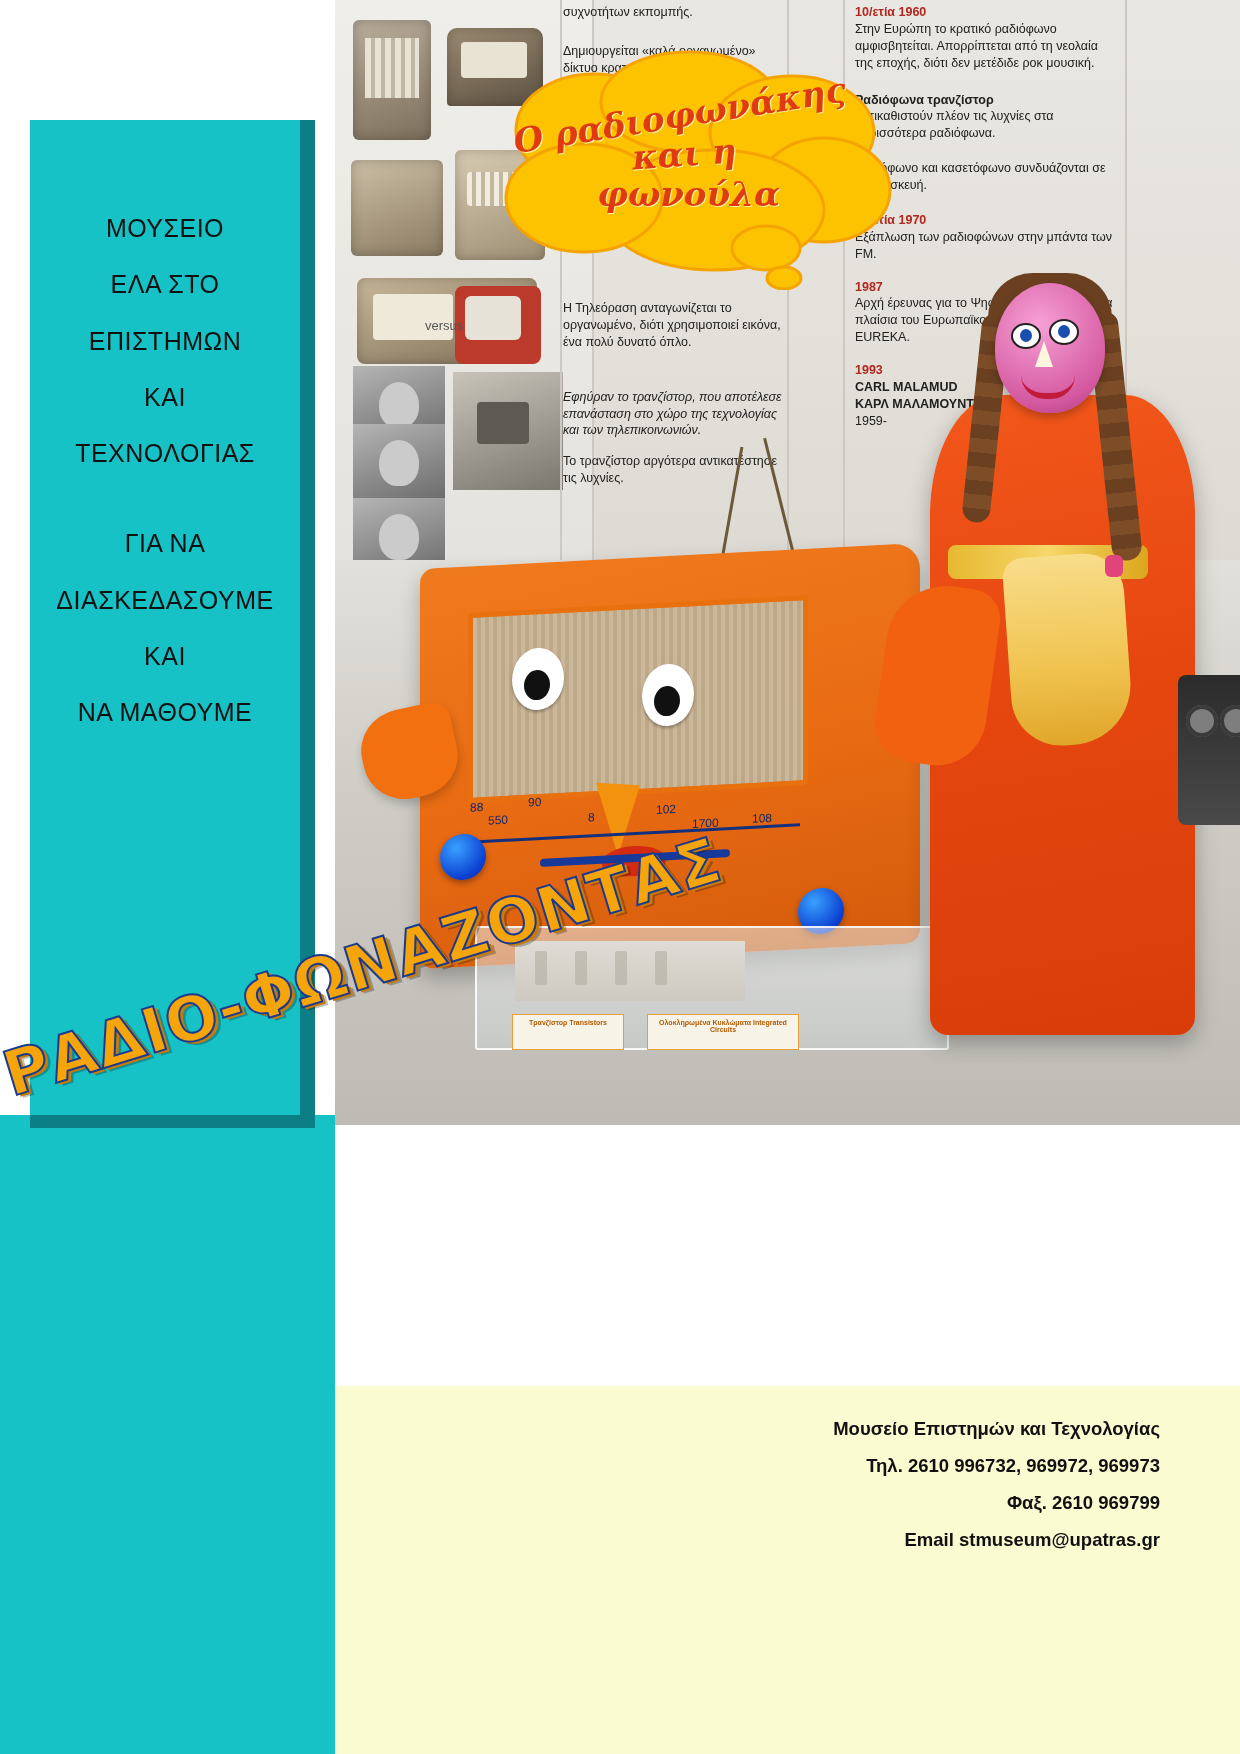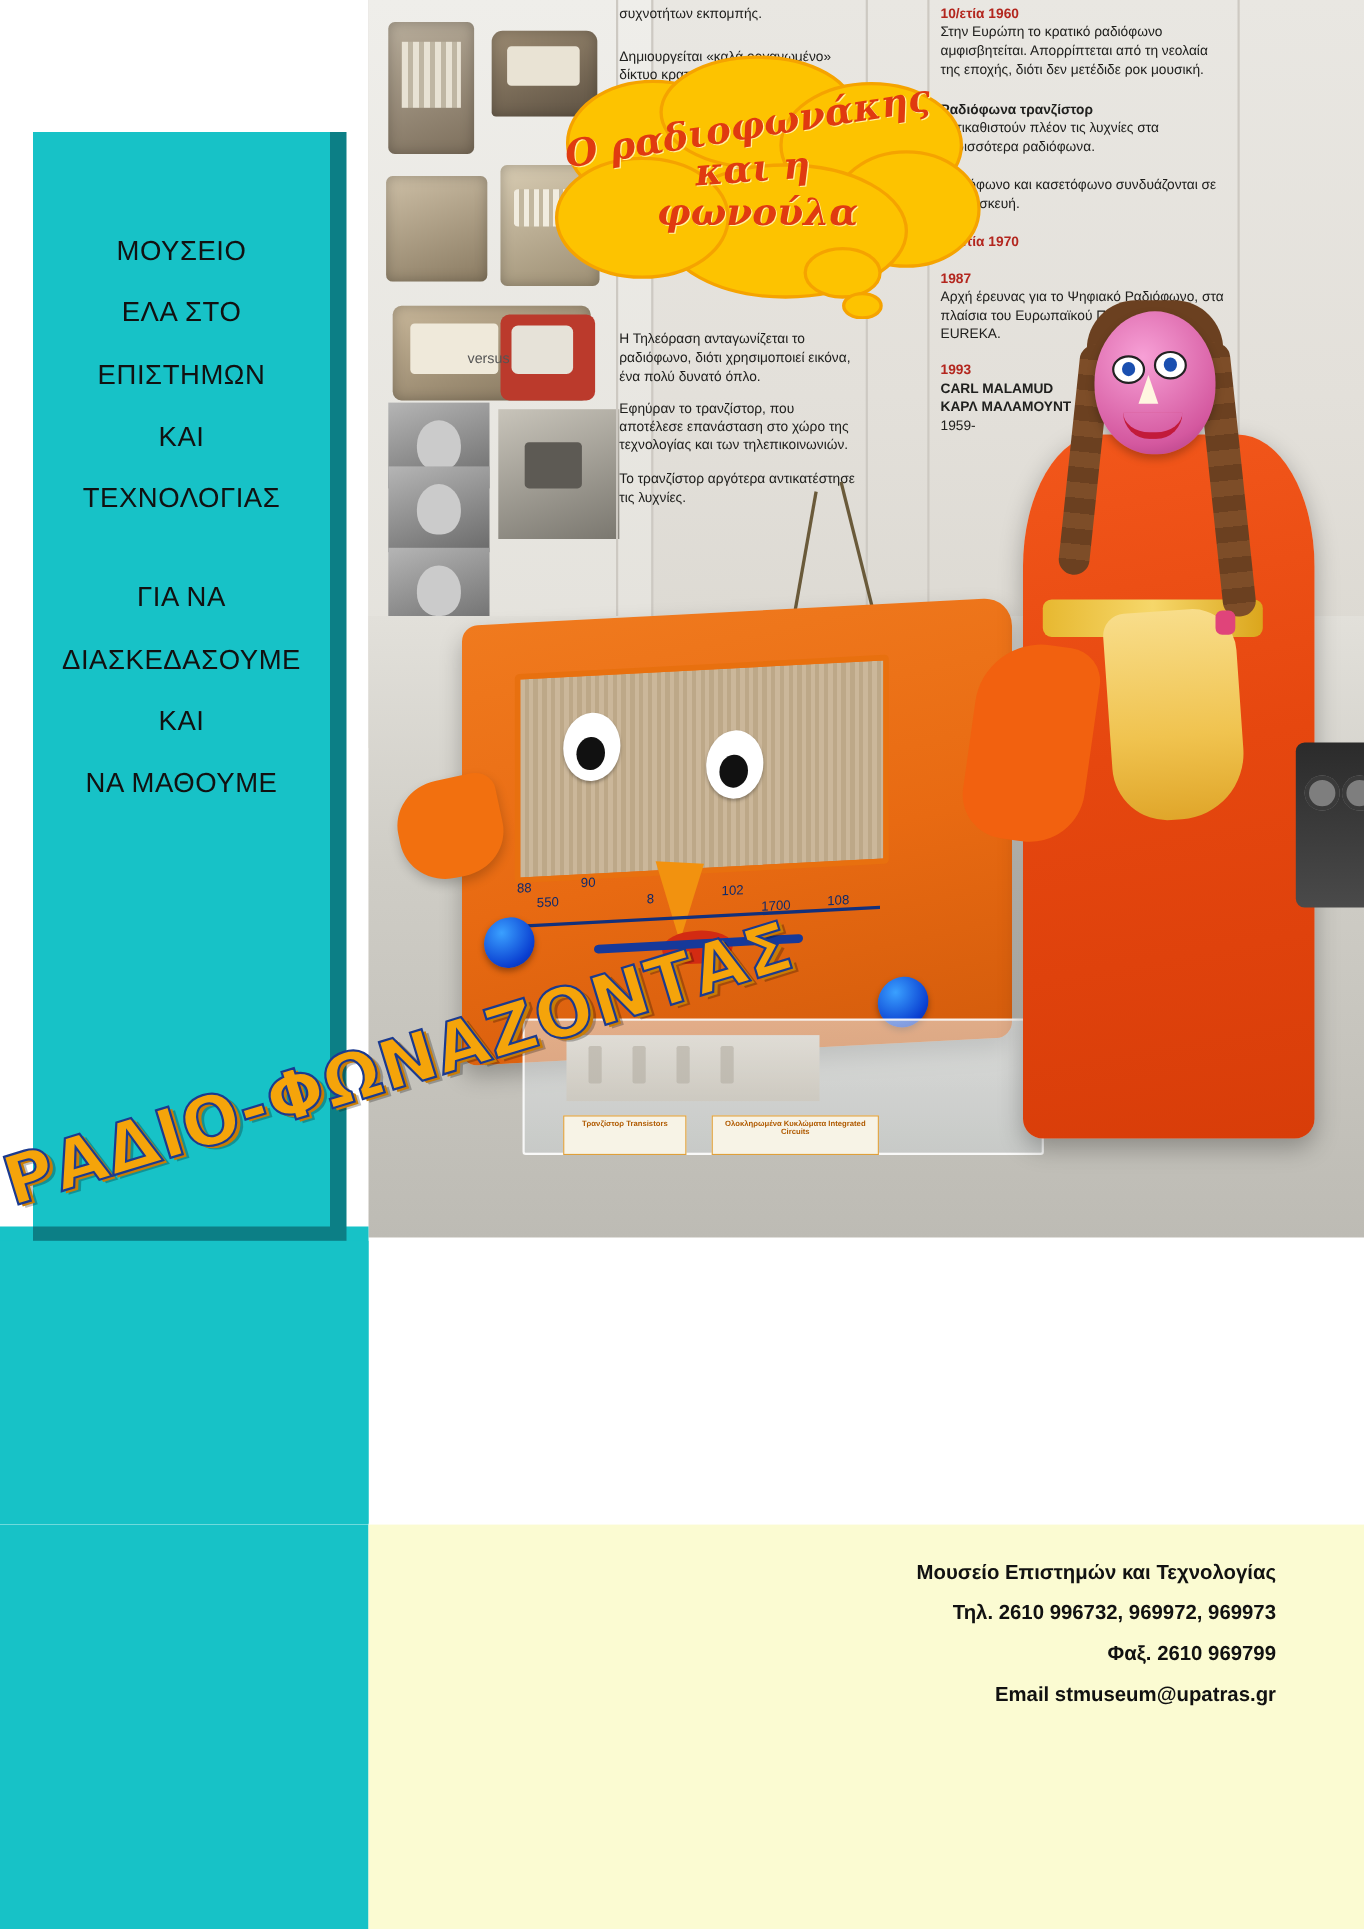--- a/index.html
+++ b/index.html
@@ -356,32 +356,33 @@
       <div class="divider-v" style="left:452px;"></div>
       <div class="divider-v" style="left:508px;"></div>
       <div class="divider-v" style="left:790px;"></div>
 
       <div class="textcol col-mid">
         <div>συχνοτήτων εκπομπής.</div>
         <div style="margin-top:22px;">Δημιουργείται «καλά οργανωμένο» δίκτυο κρατικών σταθμών.</div>
       </div>
 
       <div class="textcol col-mid2">
-        <div>Η Τηλεόραση ανταγωνίζεται το ραδιόφωνο, διότι χρησιμοποιεί εικόνα, ένα πολύ δυνατό όπλο.</div>
-        <div style="margin-top:12px;">Εφηύραν το τρανζίστορ, που αποτέλεσε επανάσταση στο χώρο της τεχνολογίας και των τηλεπικοινωνιών.</div>
+        <div>Η Τηλεόραση ανταγωνίζεται το οργανωμένο, διότι χρησιμοποιεί εικόνα, ένα πολύ δυνατό όπλο.</div>
+        <div style="margin-top:38px;font-style:italic;">Εφηύραν το τρανζίστορ, που αποτέλεσε επανάσταση στο χώρο της τεχνολογίας και των τηλεπικοινωνιών.</div>
         <div style="margin-top:14px;">Το τρανζίστορ αργότερα αντικατέστησε τις λυχνίες.</div>
       </div>
 
       <div class="textcol col-right">
         <div><span class="year">10/ετία 1960</span></div>
         <div>Στην Ευρώπη το κρατικό ραδιόφωνο αμφισβητείται. Απορρίπτεται από τη νεολαία της εποχής, διότι δεν μετέδιδε ροκ μουσική.</div>
         <div style="margin-top:20px;font-weight:bold;">Ραδιόφωνα τρανζίστορ</div>
         <div>Αντικαθιστούν πλέον τις λυχνίες στα περισσότερα ραδιόφωνα.</div>
         <div style="margin-top:18px;">Ραδιόφωνο και κασετόφωνο συνδυάζονται σε μια συσκευή.</div>
         <div style="margin-top:18px;"><span class="year">10/ετία 1970</span></div>
+        <div>Εξάπλωση των ραδιοφώνων στην μπάντα των FM.</div>
         <div style="margin-top:16px;"><span class="year">1987</span></div>
         <div>Αρχή έρευνας για το Ψηφιακό Ραδιόφωνο, στα πλαίσια του Ευρωπαϊκού Προγράμματος EUREKA.</div>
         <div style="margin-top:16px;"><span class="year">1993</span></div>
         <div style="font-weight:bold;">CARL MALAMUD</div>
         <div style="font-weight:bold;">ΚΑΡΛ ΜΑΛΑΜΟΥΝΤ</div>
         <div>1959-</div>
       </div>
     </div>
 
     <div class="backwall2"></div>

